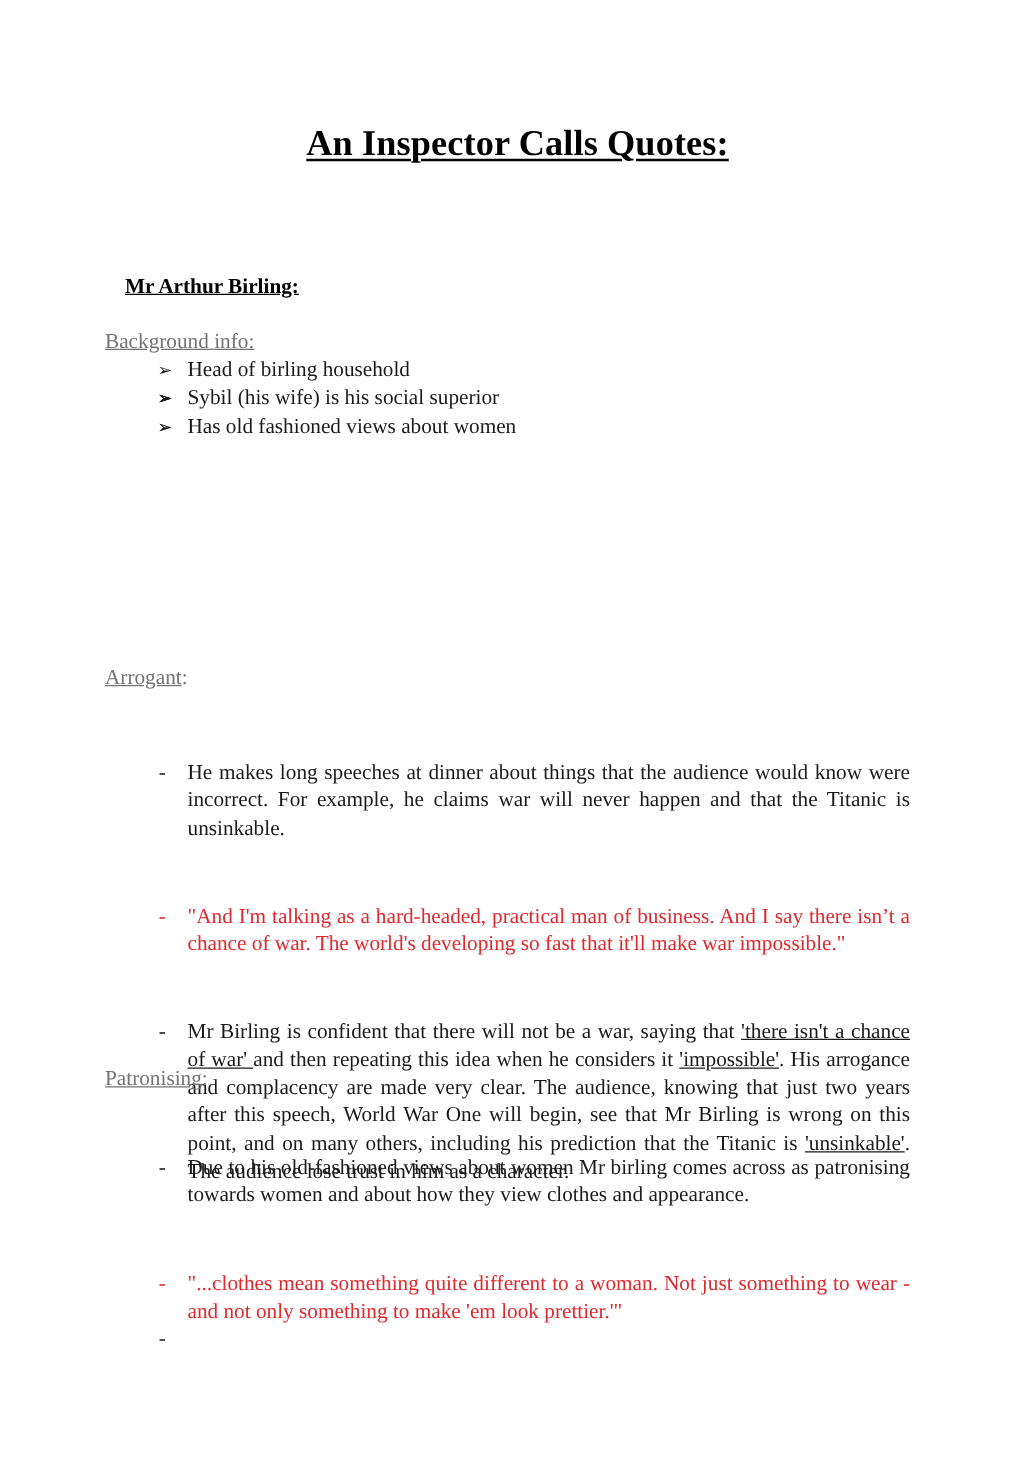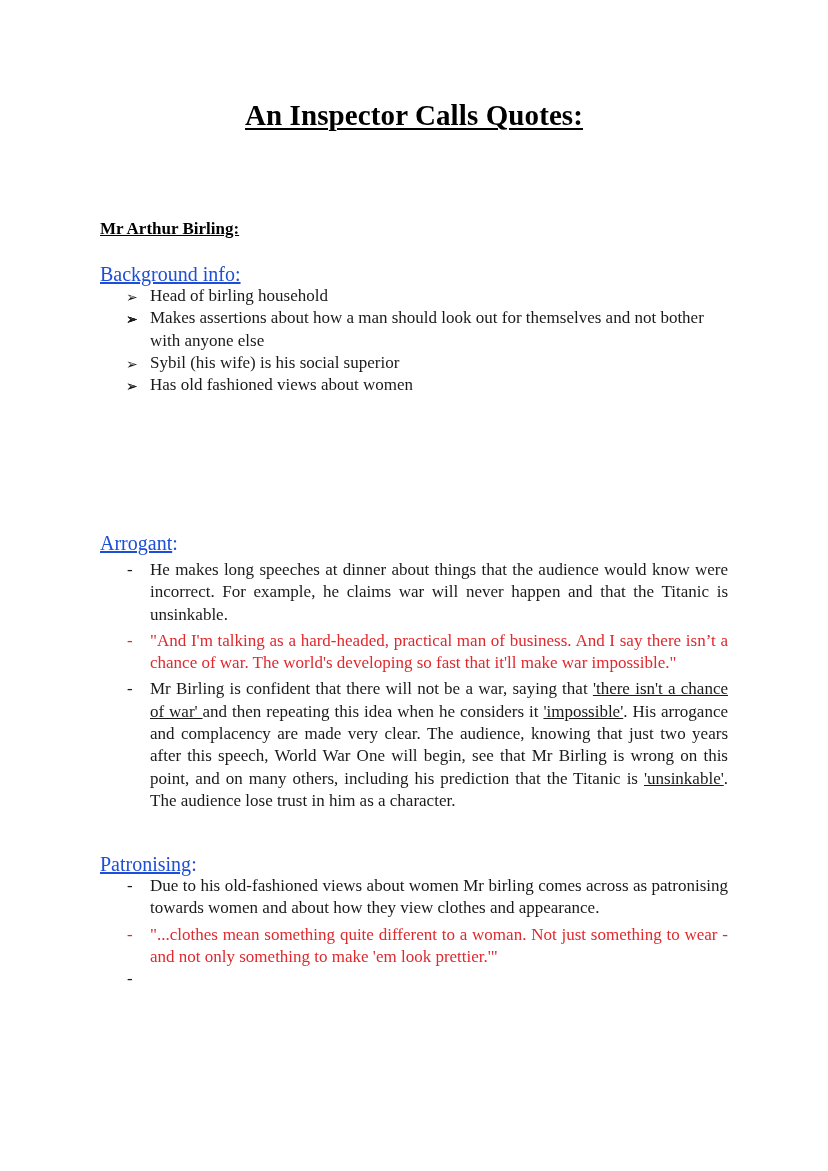--- a/index.html
+++ b/index.html
@@ -39,23 +39,23 @@
       left: 100px;
       top: 219px;
       font-size: 17px;
       font-weight: bold;
       text-decoration: underline;
       color: #000;
       text-align: right;
     }
     .sub-heading {
       position: absolute;
-      left: 100px;
-      font-size: 20px;
-      color: #1d4ed8;
+      left: 84px;
+      font-size: 17px;
+      color: #737373;
     }
     .sub-heading .u { text-decoration: underline; }
     ul.list {
       position: absolute;
       left: 0;
       margin: 0;
       padding: 0;
       list-style: none;
       font-size: 17px;
       line-height: 22.3px;
@@ -77,20 +77,21 @@
       font-family: "DejaVu Sans", sans-serif;
       left: 126px;
       top: 1px;
     }
     ul.dash li .marker {
       left: 127px;
     }
     ul.dash li .text {
       text-align: justify;
       display: block;
+      margin-top: 48px;
     }
     ul.arrow li .text { display: block; }
     li.quote { color: #e0282d; }
     .ul { text-decoration: underline; }
   </style>
 </head>
 <body>
 
 <div class="page">
 
@@ -111,21 +112,20 @@
       <span class="marker">➢</span>
     </li>
     <li>
       <span class="marker">➢</span>
     </li>
     <li>
       <span class="marker">➢</span>
     </li>
     <li>
       <span class="marker">➢</span>
-      <span class="text">Makes assertions about how a man should look out for themselves and not bother with anyone else</span>
     </li>
     <li>
       <span class="marker">➢</span>
       <span class="text">Sybil (his wife) is his social superior</span>
     </li>
     <li>
       <span class="marker">➢</span>
     </li>
     <li>
       <span class="marker">➢</span>

